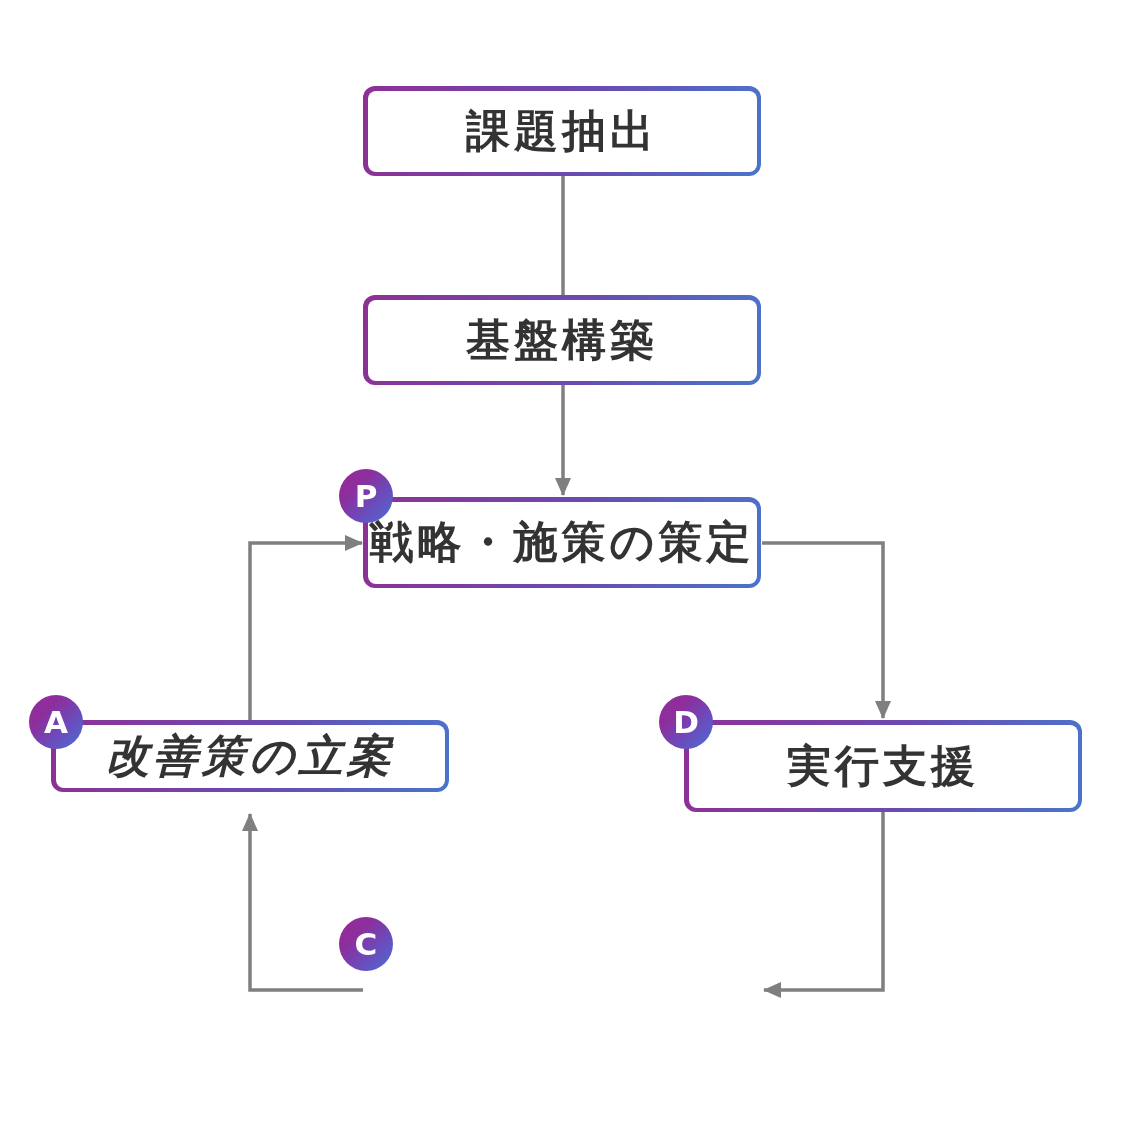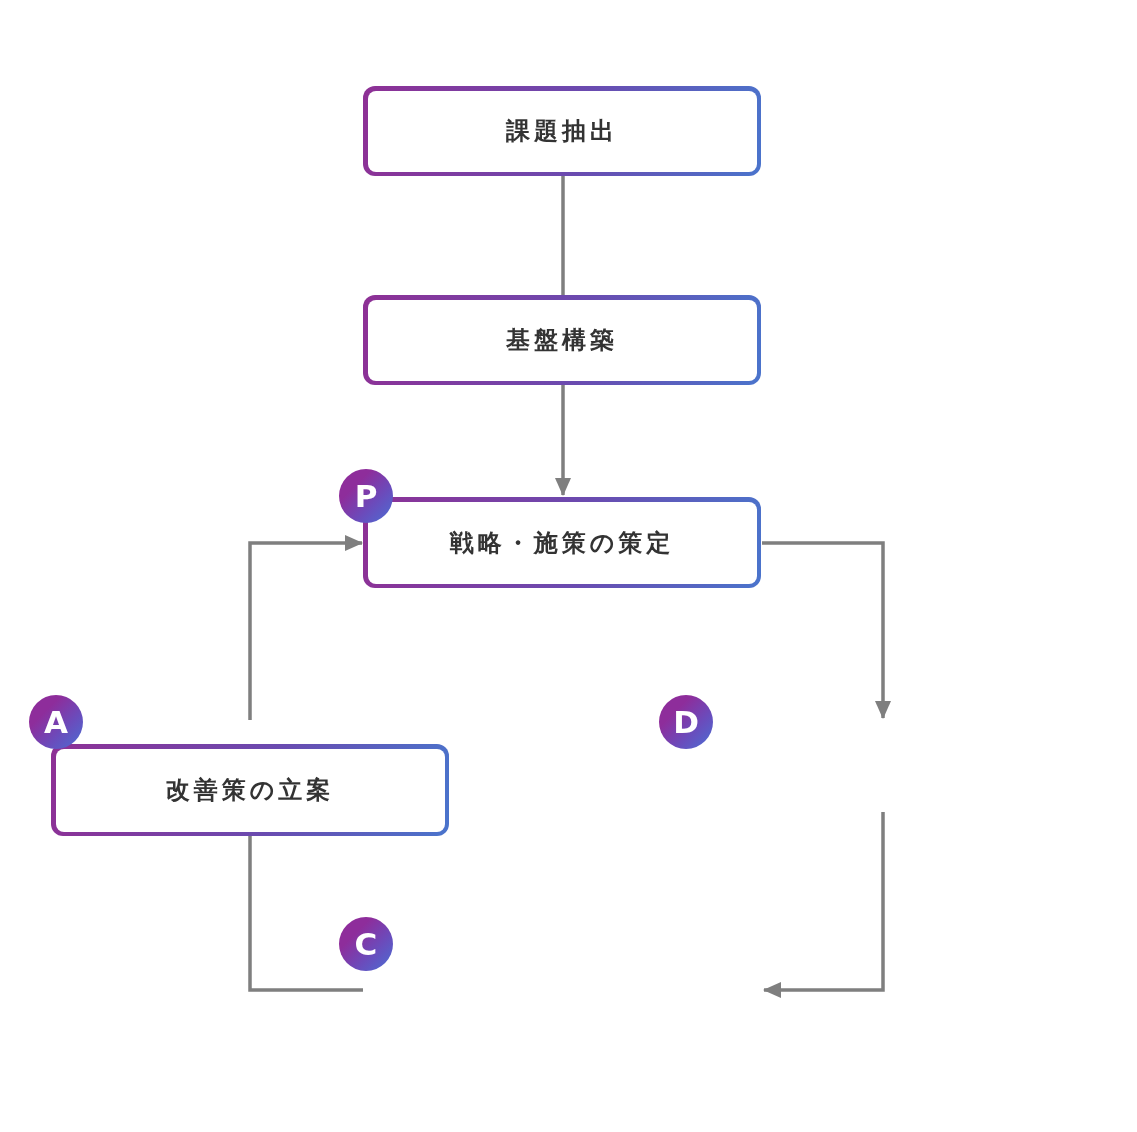--- a/index.html
+++ b/index.html
@@ -33,21 +33,21 @@
     width: 100%;
     height: 100%;
     background: #ffffff;
     border-radius: 8px;
     display: flex;
     align-items: center;
     justify-content: center;
   }
   .node-label {
     color: #333333;
-    font-size: 24px;
+    font-size: 44px;
     font-weight: bold;
     letter-spacing: 4px;
     white-space: nowrap;
   }
   .badge {
     position: absolute;
     width: 54px;
     height: 54px;
     border-radius: 50%;
     background: linear-gradient(135deg, #8e2d9b 30%, #6a4cbc 65%, #4a6fd4 100%);
@@ -59,21 +59,21 @@
   .badge-letter {
     color: #ffffff;
     font-size: 31px;
     font-weight: bold;
     line-height: 1;
   }
   
   #node-issue      { left: 363px; top:  86px; width: 398px; height: 90px; }
   #node-foundation { left: 363px; top: 295px; width: 398px; height: 90px; }
   #node-plan       { left: 363px; top: 497px; width: 398px; height: 91px; z-index: 2; }
-  #node-act        { left:  51px; top: 744px; width: 398px; height: 92px; z-index: 2; }
+  #node-act        { left:  51px; top: 720px; width: 398px; height: 72px; z-index: 2; font-style: italic; }
   #node-do         { left: 684px; top: 720px; width: 398px; height: 92px; z-index: 2; }
   #node-check      { left: 363px; top: 943px; width: 398px; height: 92px; z-index: 2; }
   #badge-plan  { left: 339px; top: 469px; }
   #badge-act   { left:  29px; top: 695px; }
   #badge-do    { left: 659px; top: 695px; }
   #badge-check { left: 339px; top: 917px; }
 </style>
 </head>
 <body>
 
@@ -116,20 +116,25 @@
       <span class="node-label">戦略・施策の策定</span>
     </div>
   </div>
 
   <div class="node" id="node-act">
     <div class="node-inner">
       <span class="node-label">改善策の立案</span>
     </div>
   </div>
 
+  <div class="node" id="node-do">
+    <div class="node-inner">
+      <span class="node-label">実行支援</span>
+    </div>
+  </div>
 
 
   <div class="badge" id="badge-plan">
     <span class="badge-letter">P</span>
   </div>
   <div class="badge" id="badge-act">
     <span class="badge-letter">A</span>
   </div>
   <div class="badge" id="badge-do">
     <span class="badge-letter">D</span>

